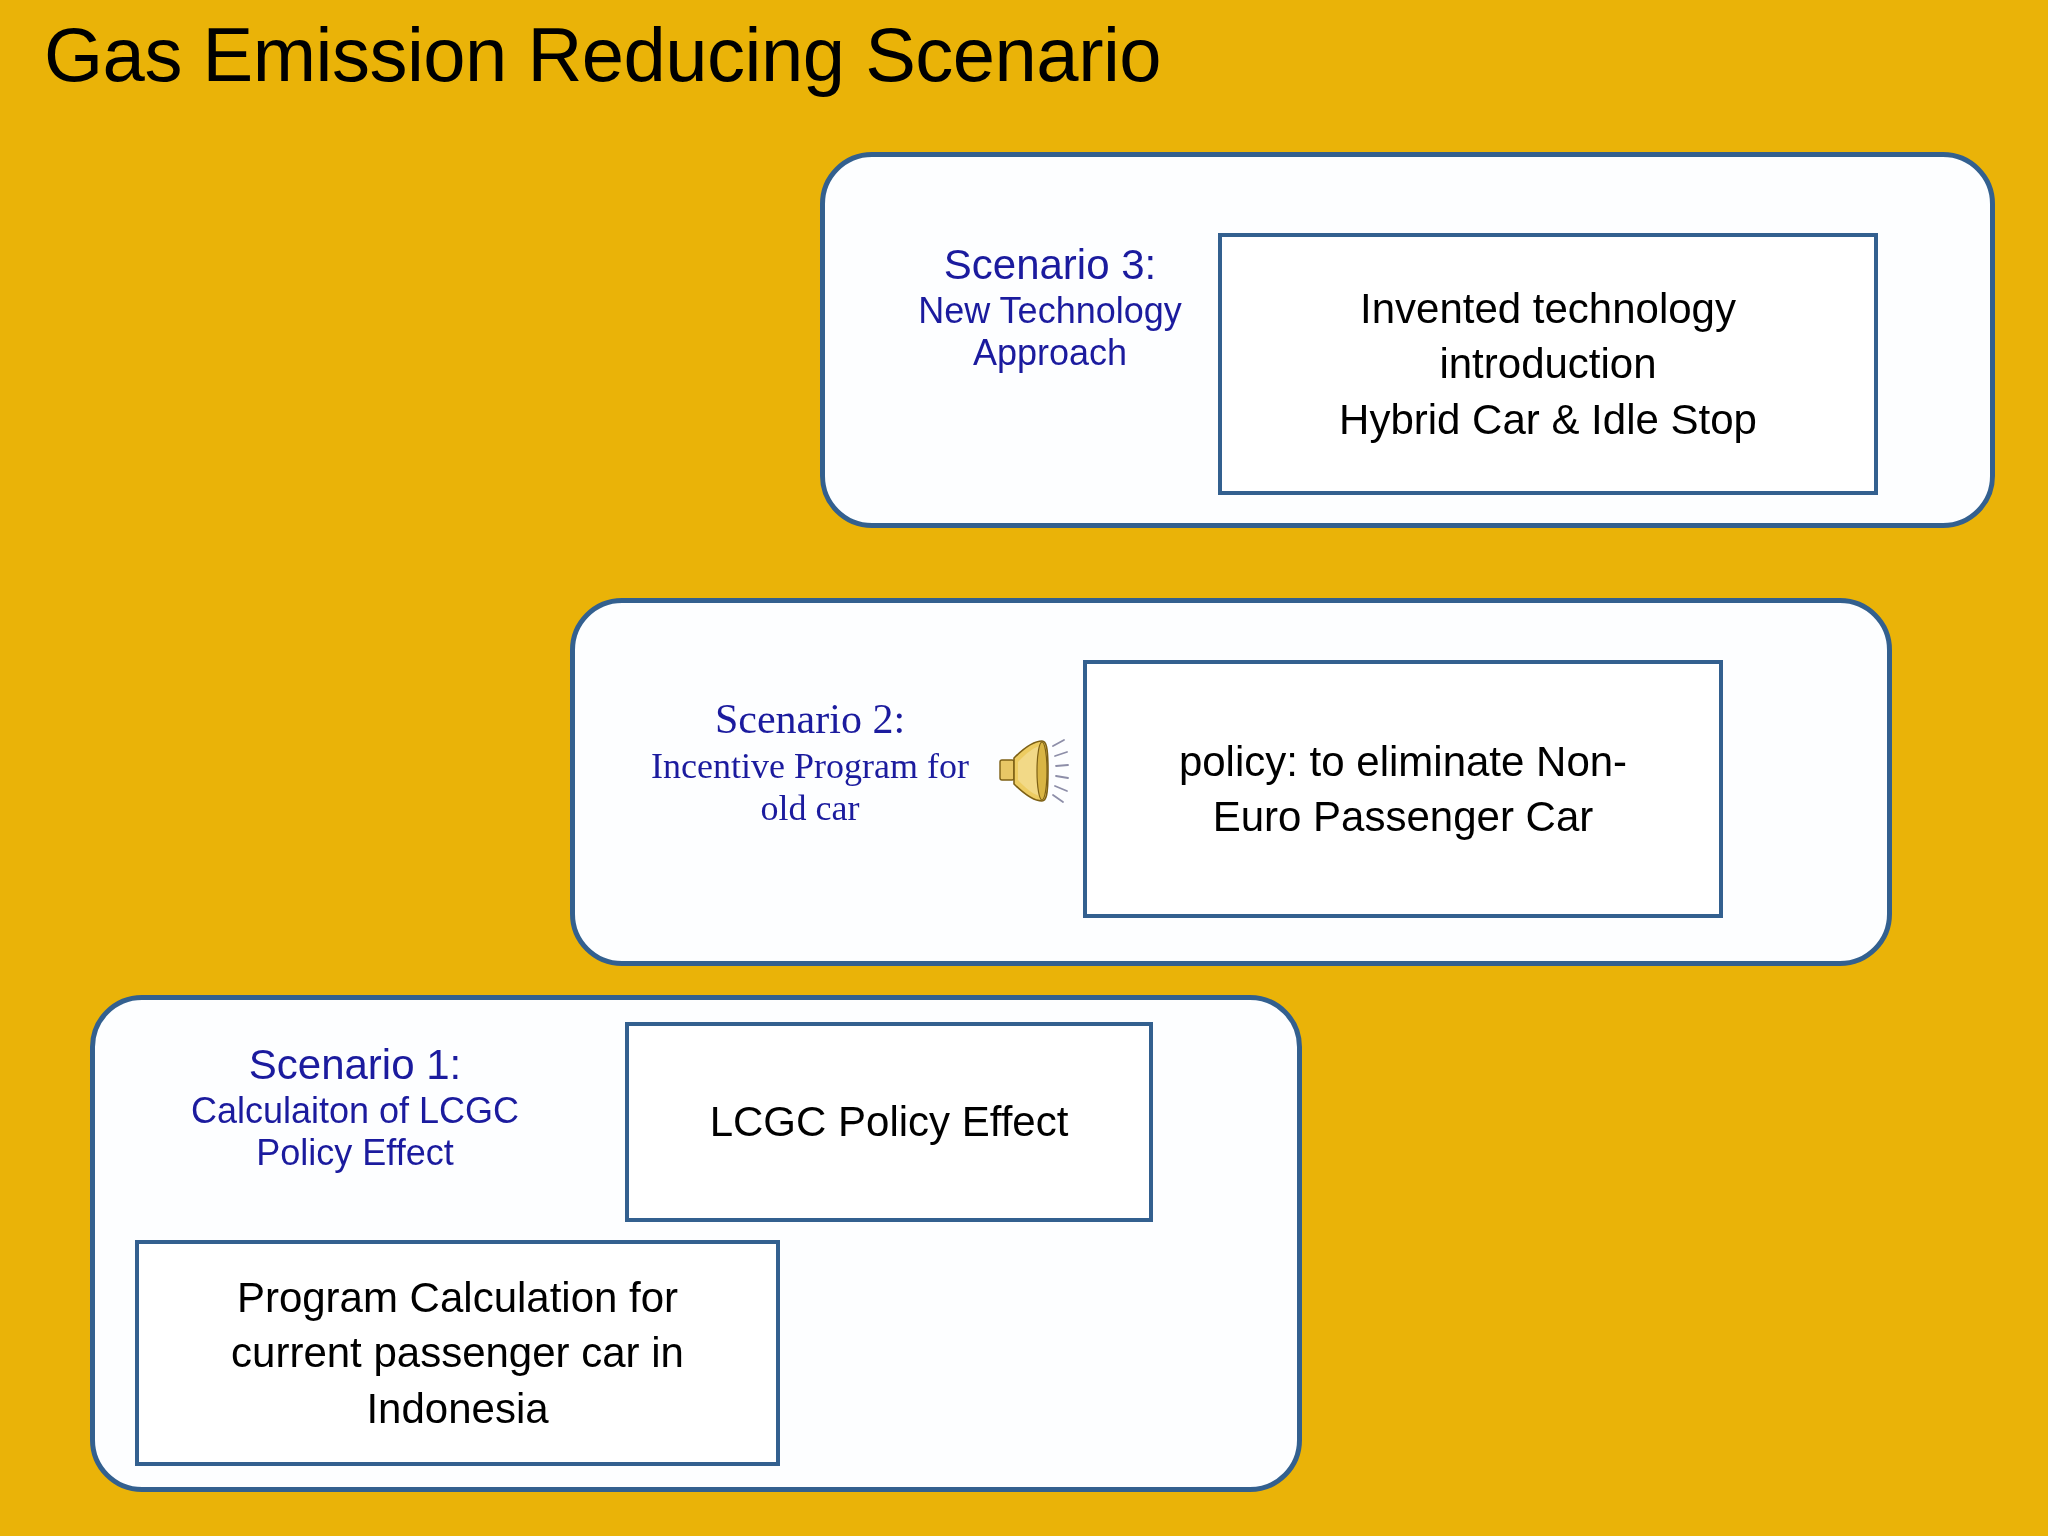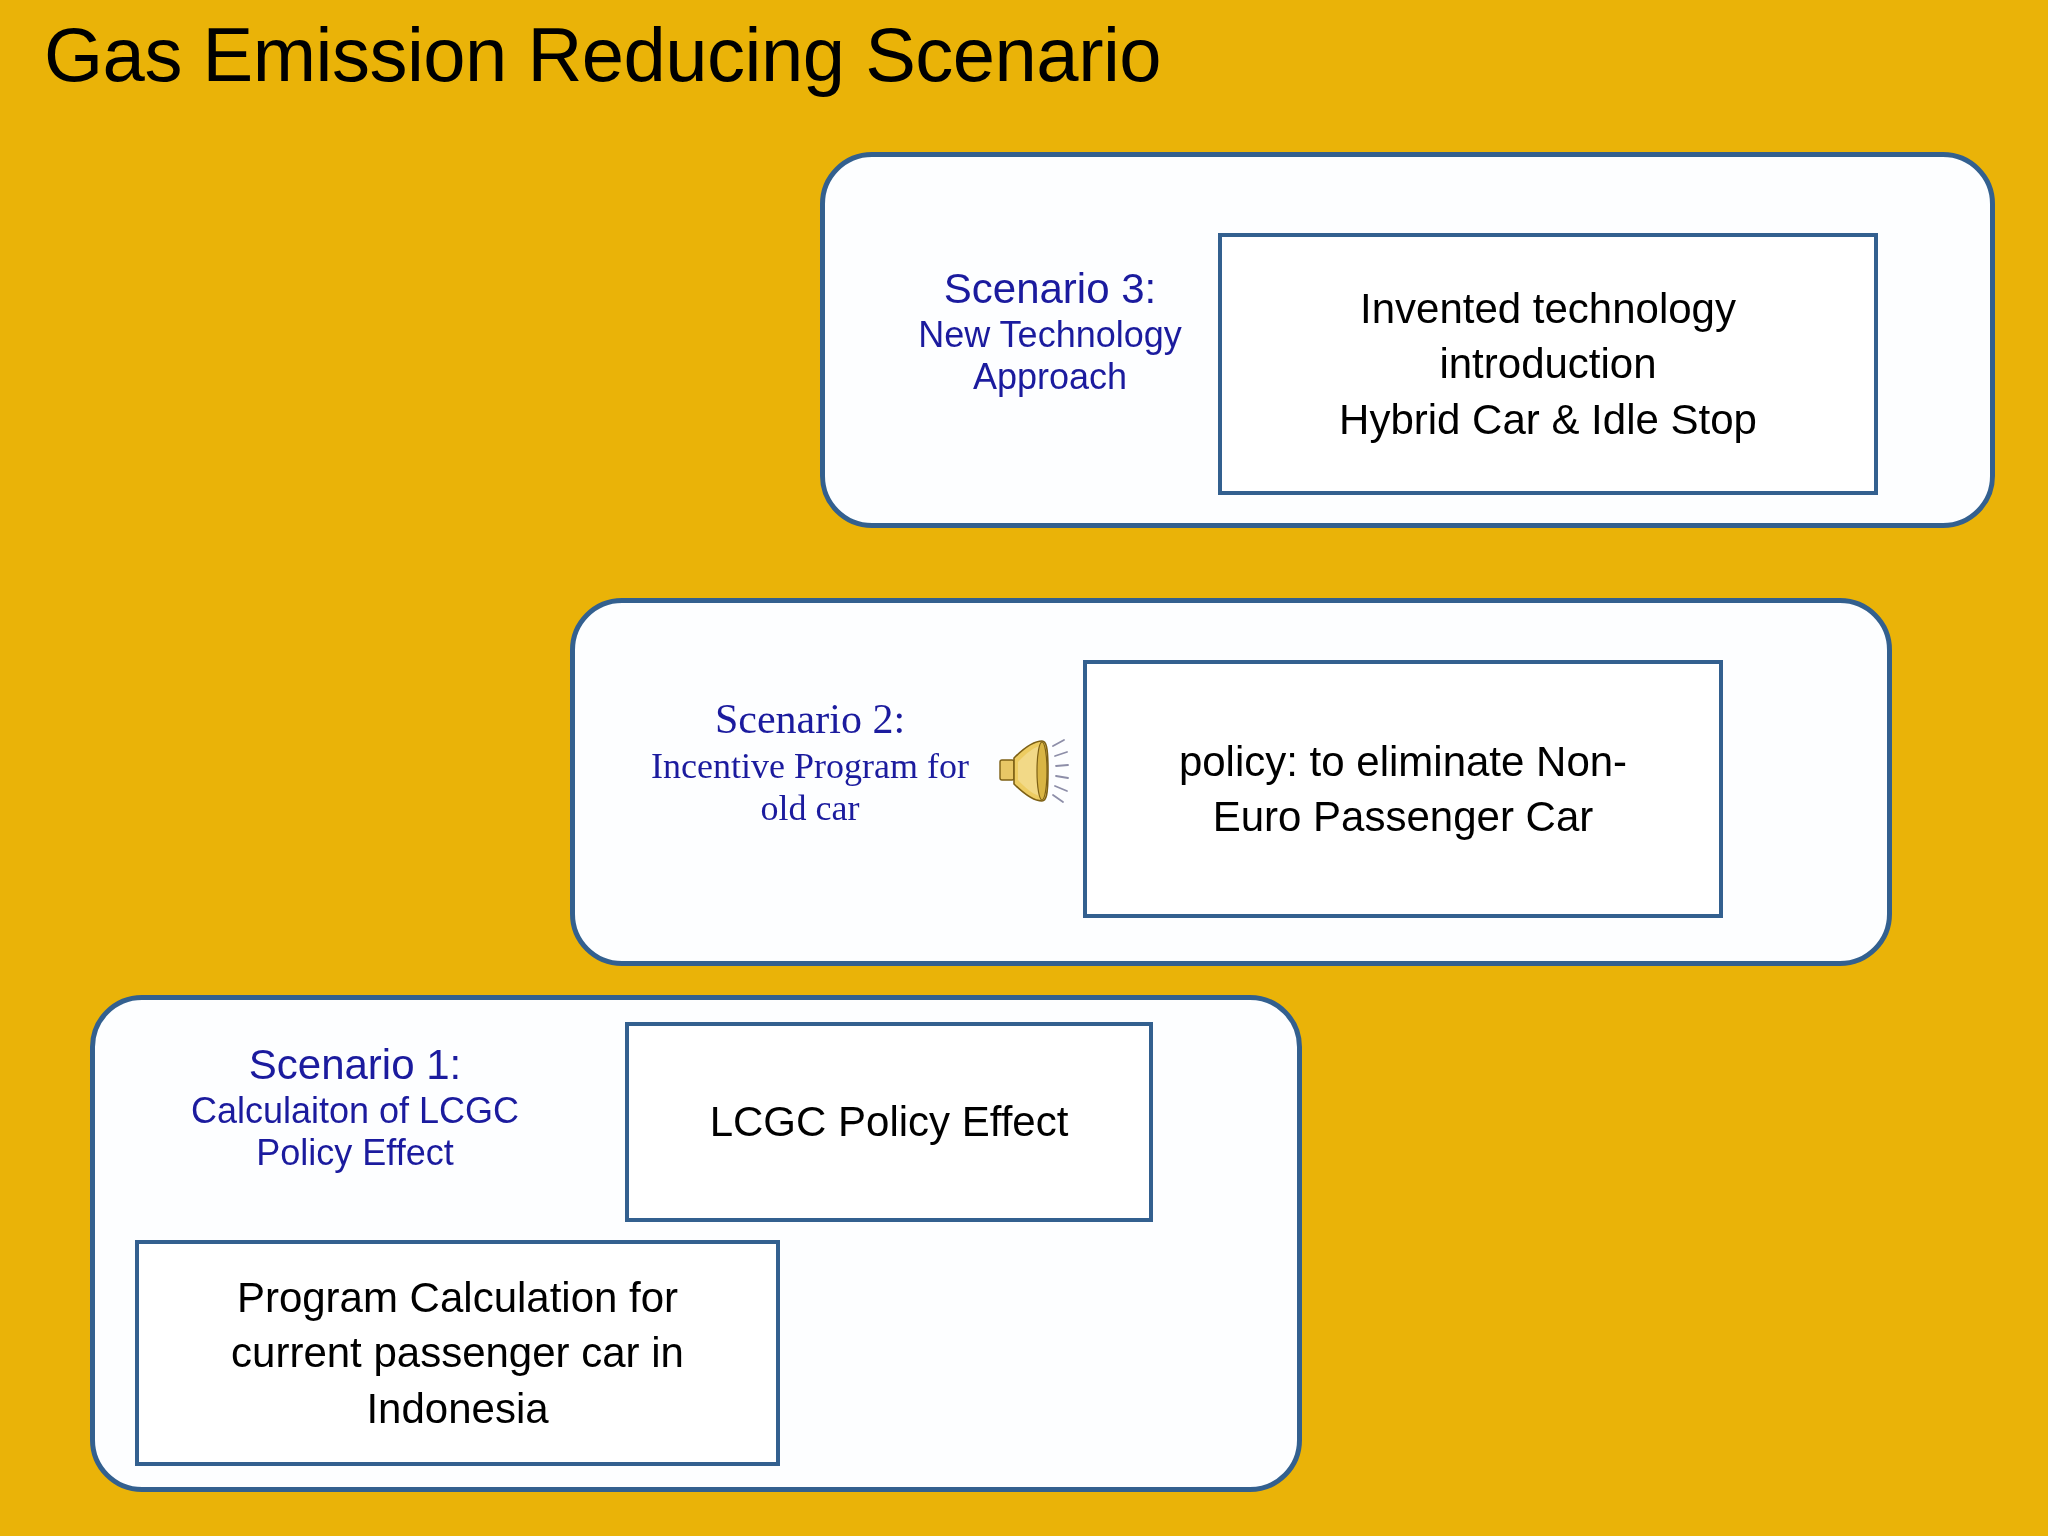--- a/index.html
+++ b/index.html
@@ -53,21 +53,21 @@
   }
   .scenario-caption .cap-head {
     display: block;
     font-size: 42px;
   }
   .scenario-caption .cap-sub {
     display: block;
     font-size: 36px;
   }
 
-  #caption-scenario-3 { left: 860px;  top: 240px;  width: 380px; margin-top: 24px; }
+  #caption-scenario-3 { left: 860px;  top: 240px;  width: 380px; }
   #caption-scenario-2 { left: 610px;  top: 695px;  width: 400px; font-family: Liberation Serif, serif; }
   #caption-scenario-1 { left: 160px;  top: 1040px; width: 390px; }
 
   
   .detail-box {
     position: absolute;
     box-sizing: border-box;
     border: 4px solid #33608f;
     background: #ffffff;
     display: flex;

